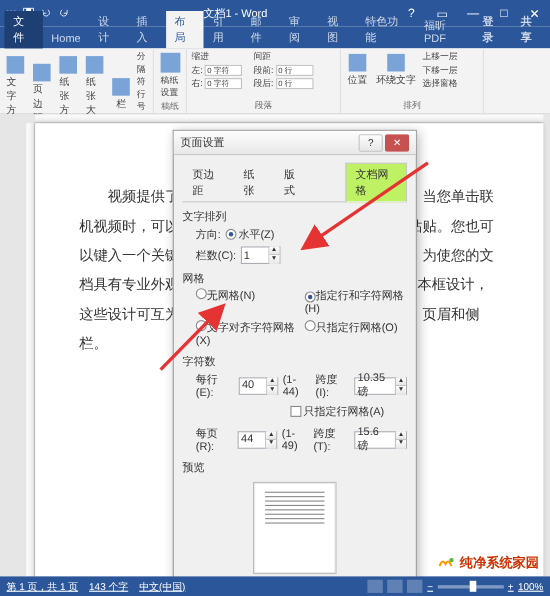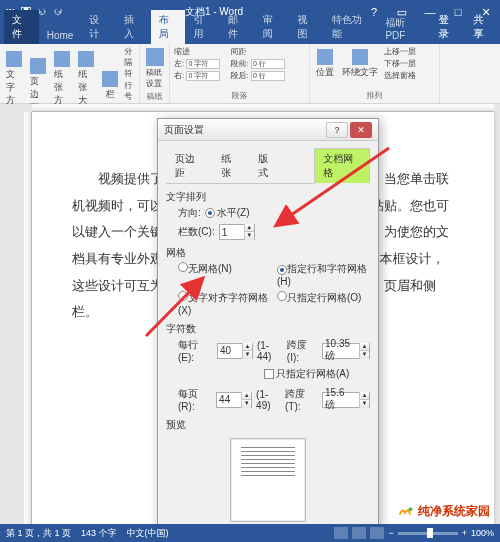--- a/index.html
+++ b/index.html
@@ -66,21 +66,21 @@
 .spin .sbtns span { height: 8px; font-size: 6px; line-height: 6px; text-align: center; background: linear-gradient(#fdfdfd,#e6e6e6); }
 .spin .sbtns span:first-child { border-bottom: 1px solid #c3c3c3; }
 
 .grid2 { display: grid; grid-template-columns: 1fr 1fr; gap: 4px 6px; }
 
 .preview { margin: 6px auto 0; width: 76px; height: 84px; background: #fff; border: 1px solid #bcbcbc; box-shadow: inset 0 0 0 1px #eaeaea; padding: 8px 10px; display: flex; flex-direction: column; gap: 3px; }
 .preview .pline { height: 1px; background: #888; }
 .al { stroke: #e53333; stroke-width: 3; fill: none; }
 
 
-.statusbar { position: absolute; bottom: 0; left: 0; right: 0; height: 18px; background: #2b579a; display: flex; align-items: center; color: #fff; font-size: 9px; padding: 0 6px; gap: 10px; }
+.statusbar { position: absolute; bottom: 0; left: 0; right: 0; height: 18px; background: #2b579a; display: flex; align-items: center; color: #fff; font-size: 9px; padding: 0 6px; gap: 10px; text-decoration: underline; }
 .statusbar .sright { margin-left: auto; display: flex; gap: 4px; align-items: center; }
 .sicon { width: 14px; height: 12px; display: inline-block; background: rgba(255,255,255,.25); }
 .zoom-track { width: 60px; height: 3px; background: rgba(255,255,255,.4); position: relative; }
 .zoom-track .zthumb { position: absolute; width: 6px; height: 10px; background: #fff; top: -4px; left: 48%; }
 
 
 .watermark { position: absolute; right: 10px; bottom: 22px; display: flex; align-items: center; gap: 4px; font-size: 12px; color: #cc3300; font-weight: bold; background: rgba(255,255,255,0); }
 .wm-logo { width: 18px; height: 18px; }
 </style>
 </head>

